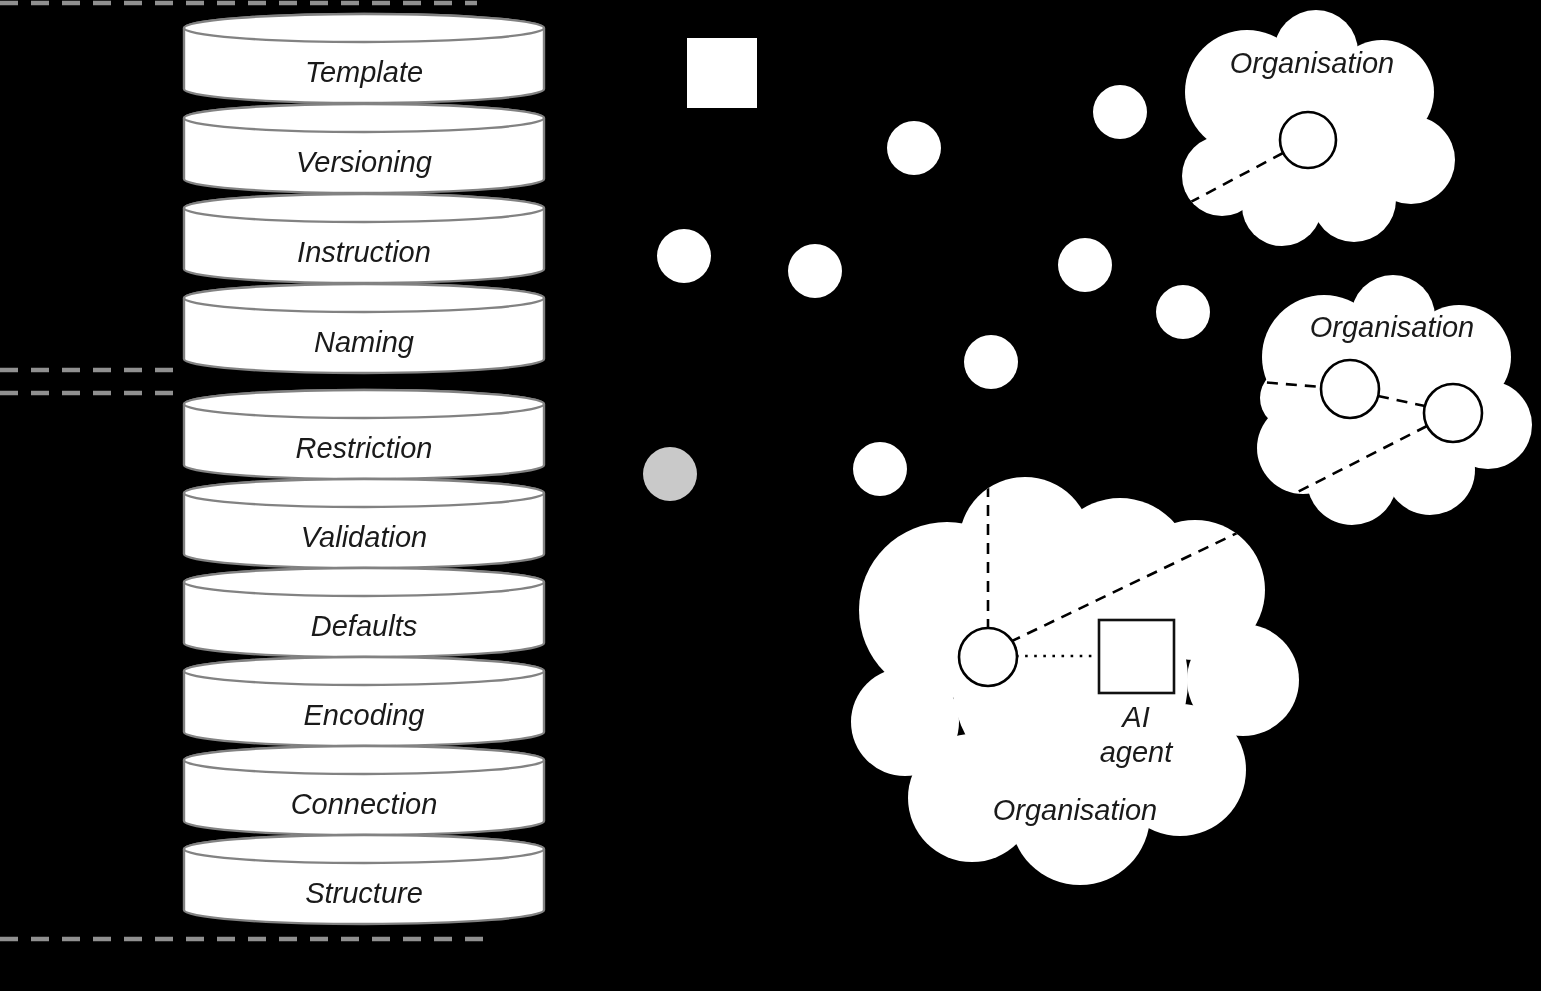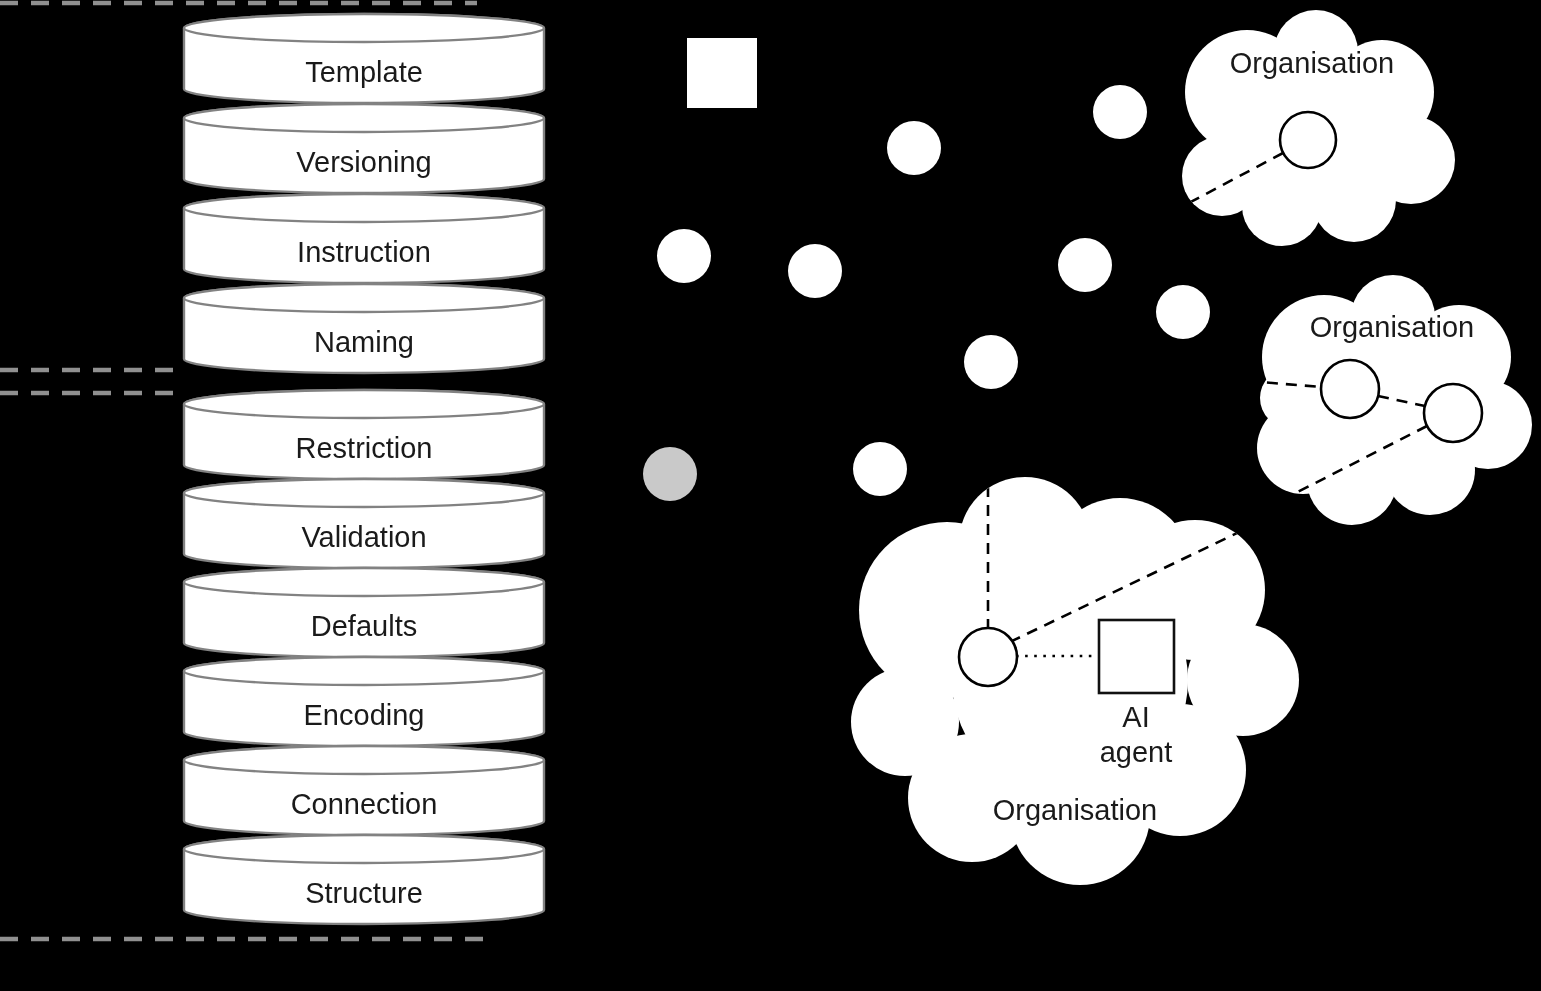--- a/index.html
+++ b/index.html
@@ -8,20 +8,21 @@
     background: #000;
     width: 1541px;
     height: 991px;
     overflow: hidden;
     font-family: "Liberation Sans", sans-serif;
   }
   #stage {
     position: relative;
     width: 1541px;
     height: 788px;
+    font-style: italic;
   }
   svg { display: block; }
   text {
     font-family: "Liberation Sans", sans-serif;
     font-size: 29px;
     fill: #1a1a1a;
   }
 </style>
 </head>
 <body>

